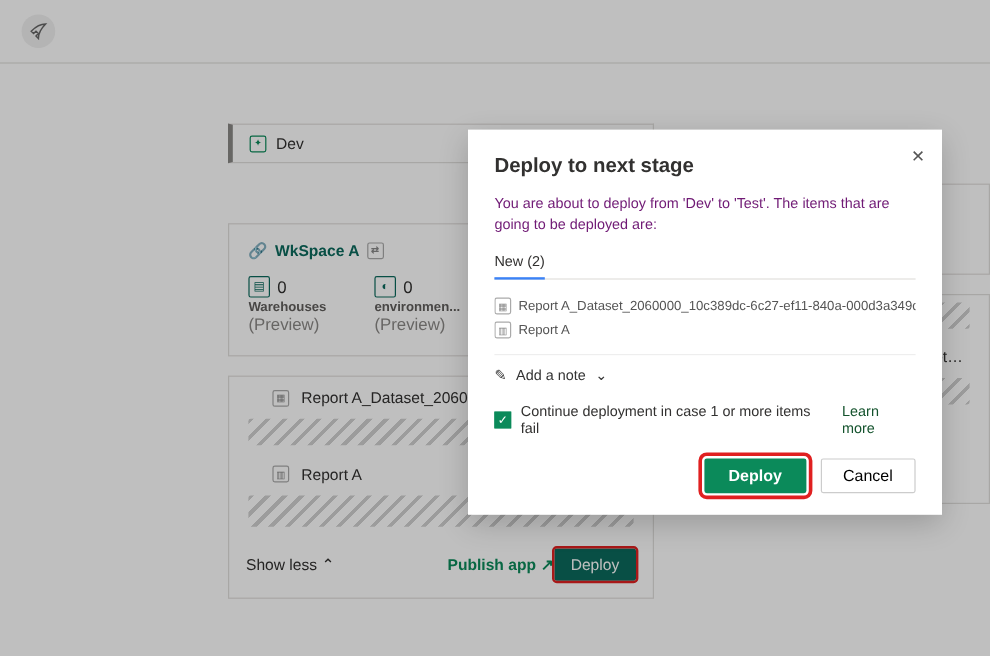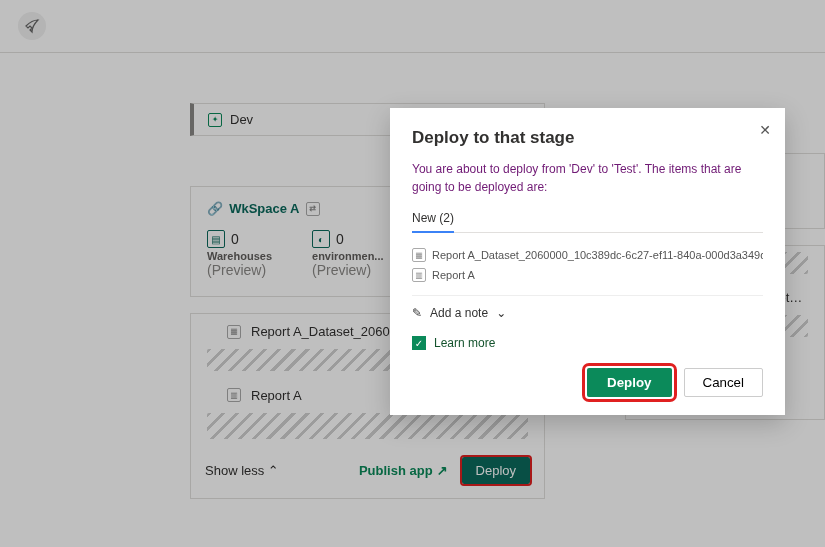--- a/index.html
+++ b/index.html
@@ -91,21 +91,21 @@
     margin-left: auto;
     border: 1px solid #0b8a5a;
     color: #0b8a5a;
     border-radius: 12px;
     padding: 1px 10px;
     font-size: 11px;
     display:flex;align-items:center;gap:4px;
   }
 
   .items-footer {
-    display:flex; align-items:center; gap:14px;
+    display:flex; align-items:center; 
     padding: 12px 14px 14px;
     font-size: 13px;
   }
   .show-less { color:#323130; cursor:pointer; }
   .publish { color:#0b8a5a; cursor:pointer; margin-left:auto; display:flex;align-items:center;gap:4px;font-weight:bold;}
   .deploy-btn {
     background:#0b6a5d; color:#fff; border:none;
     padding: 6px 14px; border-radius:2px; font-size:13px; cursor:pointer;
   }
   .hl-red-thin { outline: 2.5px solid #e02020; outline-offset: 0px; }
@@ -236,39 +236,40 @@
       </div>
     </div>
   </div>
 
 </div>
 
 <div class="overlay"></div>
 
 <div class="dialog">
   <span class="dialog-close">✕</span>
-  <div class="dialog-title">Deploy to that stage</div>
+  <div class="dialog-title">Deploy to next stage</div>
   <div class="dialog-desc">You are about to deploy from 'Dev' to 'Test'. The items that are going to be deployed are:</div>
   <div class="tab-label">New (2)</div>
   <div class="tab-sep"></div>
   <div class="deploy-item">
       <span class="mini-icon">▦</span>
       <span>Report A_Dataset_2060000_10c389dc-6c27-ef11-840a-000d3a349d37</span>
     </div>
   <div class="deploy-item">
       <span class="mini-icon">▥</span>
       <span>Report A</span>
     </div>
   <div class="sep-line"></div>
   <div class="add-note">
     <span>✎</span>
     <span>Add a note</span>
     <span>⌄</span>
   </div>
   <div class="chk-row">
     <span class="chk">✓</span>
+    <span>Continue deployment in case 1 or more items fail</span>
     <span class="learn">Learn more</span>
   </div>
   <div class="dialog-actions">
     <button class="deploy-primary hl-red-thick">Deploy</button>
     <button class="cancel-btn">Cancel</button>
   </div>
 </div>
 
 </body></html>

